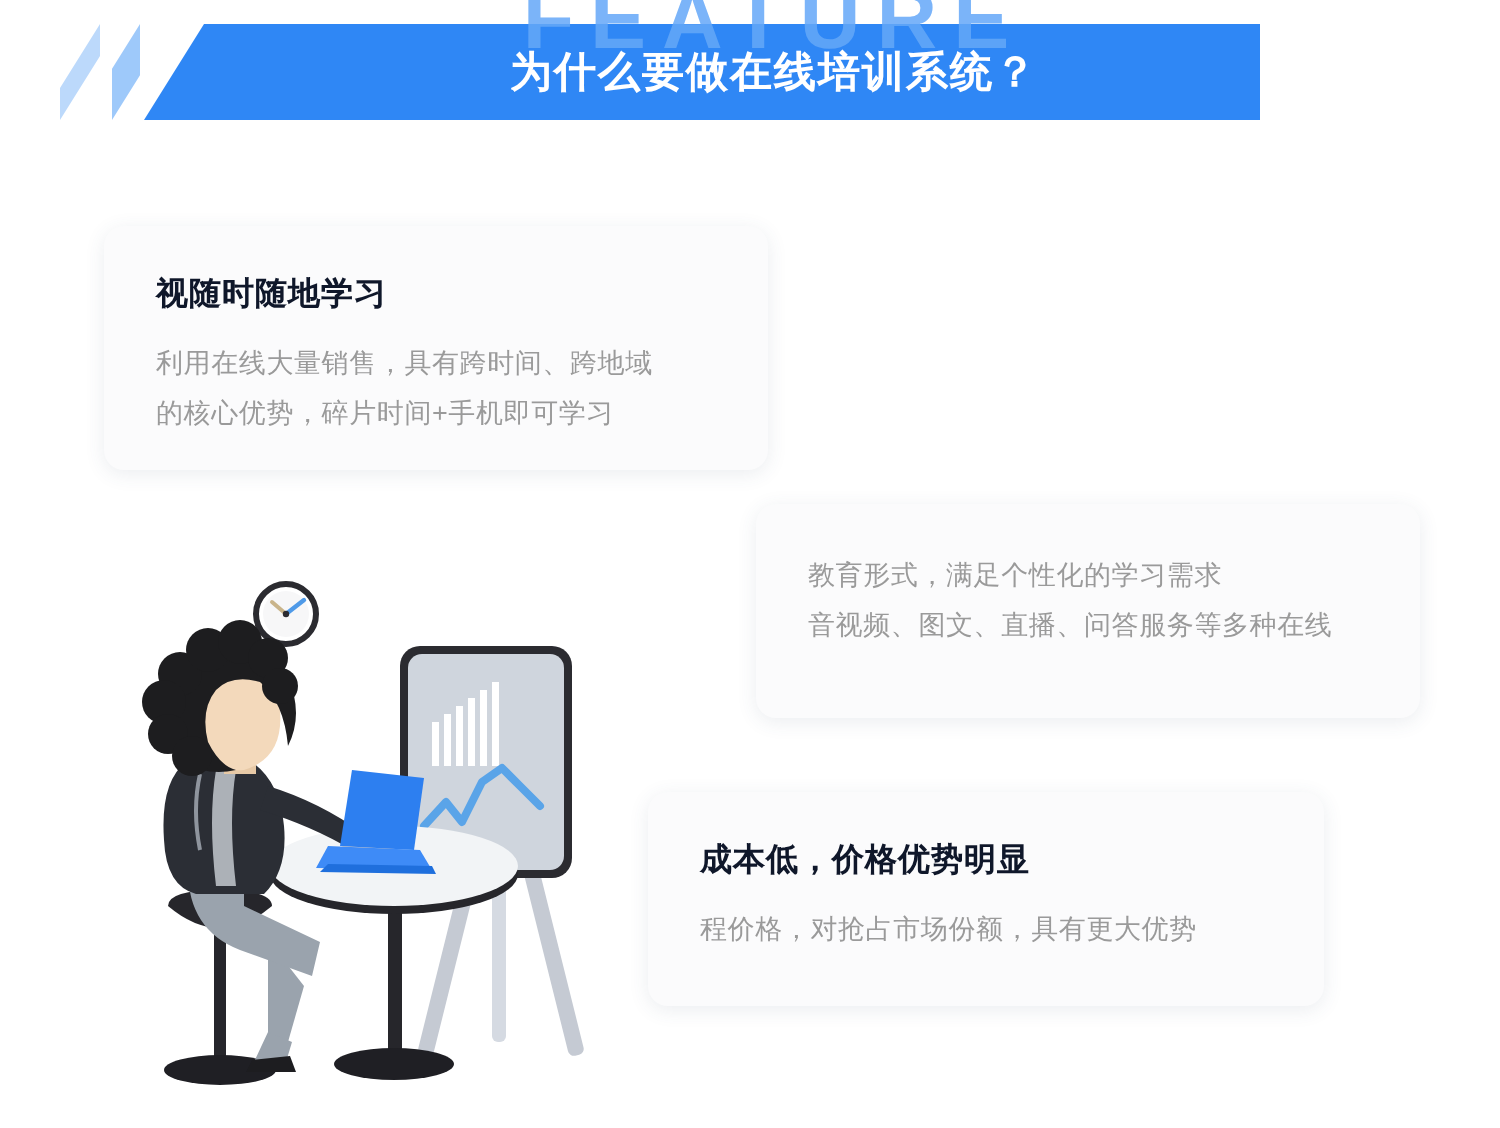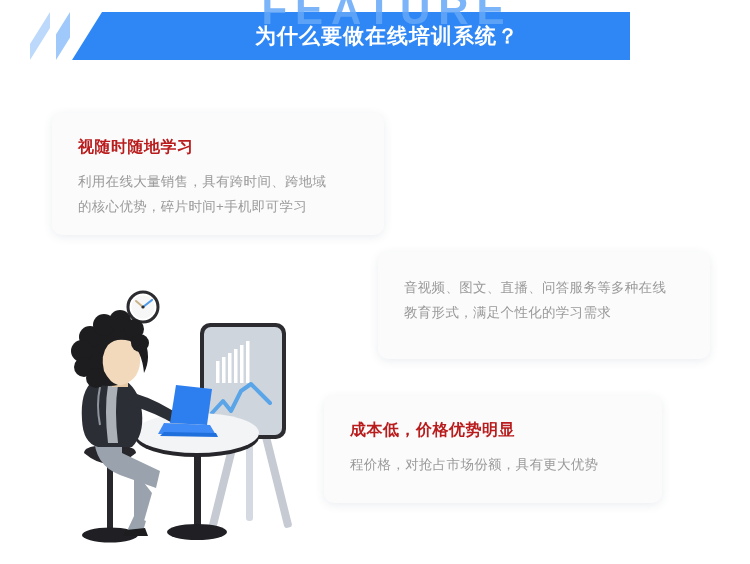--- a/index.html
+++ b/index.html
@@ -85,21 +85,21 @@
     position: absolute;
     background: #fbfbfc;
     border-radius: 10px;
     box-shadow: 0 2px 10px rgba(60, 80, 110, 0.10);
     box-sizing: border-box;
     padding: 24px 26px 22px 26px;
   }
   .card-title {
     font-size: 16px;
     font-weight: bold;
-    color: #b91c1c;
+    color: #0f172a;
     margin: 0 0 12px 0;
     letter-spacing: 0.5px;
     white-space: nowrap;
   }
   .card-body {
     font-size: 13.5px;
     color: #9a9a9a;
     line-height: 1.85;
     letter-spacing: 0.3px;
   }
@@ -134,22 +134,22 @@
 <div class="card" id="card-1">
   <div class="card-title">视随时随地学习</div>
   <div class="card-body">
     <div>利用在线大量销售，具有跨时间、跨地域</div>
     <div>的核心优势，碎片时间+手机即可学习</div>
   </div>
 </div>
 
 <div class="card" id="card-2">
   <div class="card-body">
+    <div>教育形式，满足个性化的学习需求</div>
     <div>音视频、图文、直播、问答服务等多种在线</div>
-    <div>教育形式，满足个性化的学习需求</div>
   </div>
 </div>
 
 <div class="card" id="card-3">
   <div class="card-title">成本低，价格优势明显</div>
   <div class="card-body">
     <div>程价格，对抢占市场份额，具有更大优势</div>
   </div>
 </div>
 

